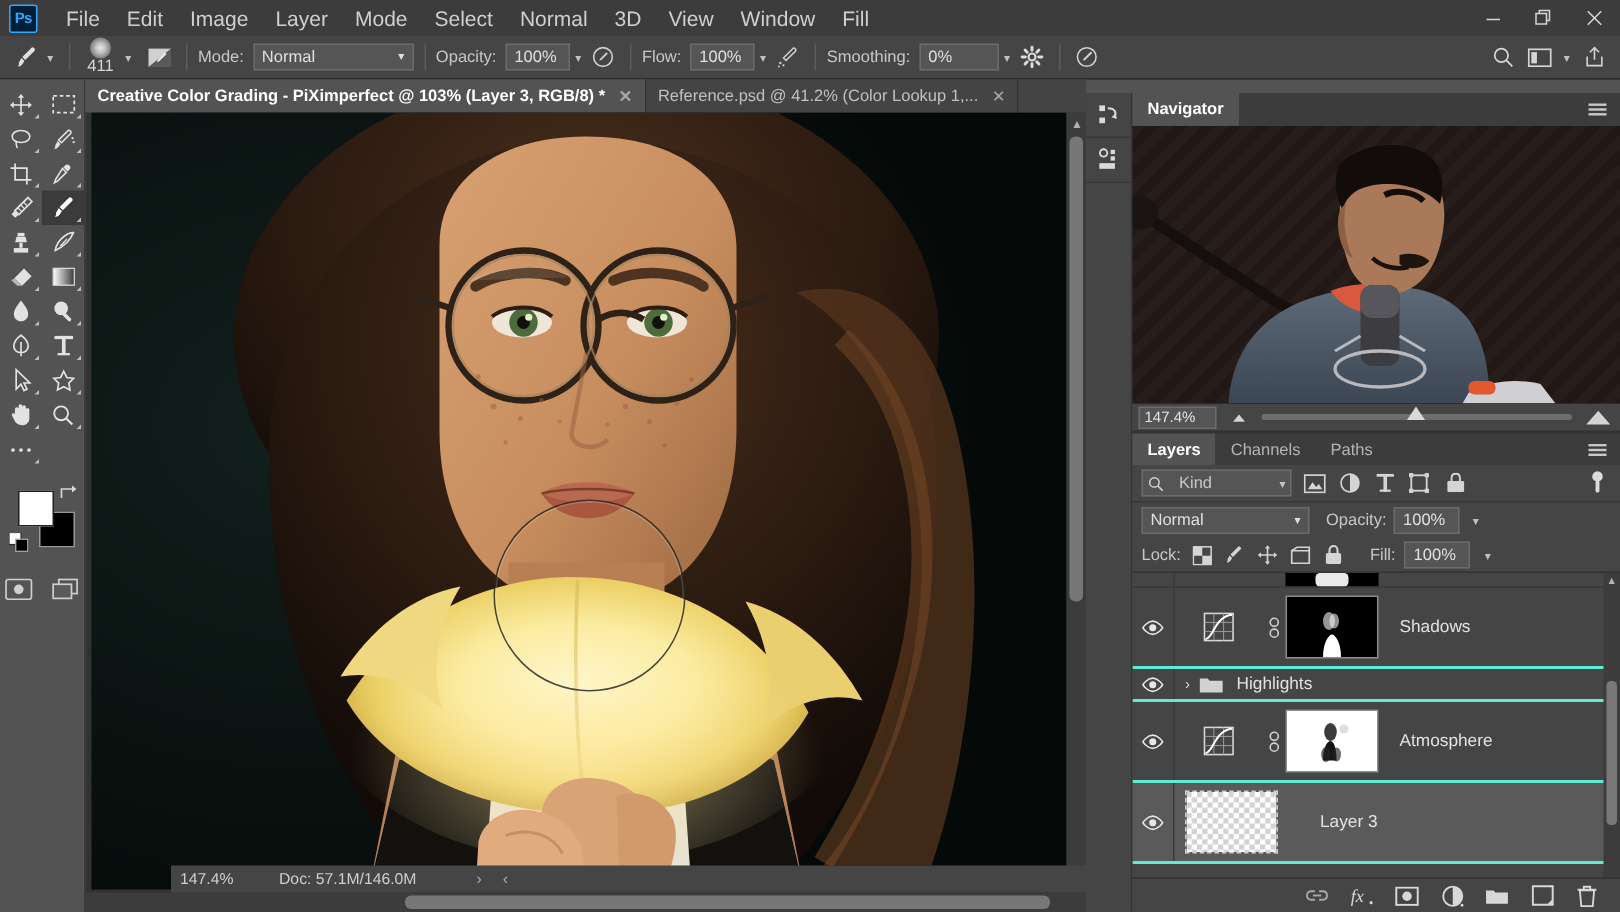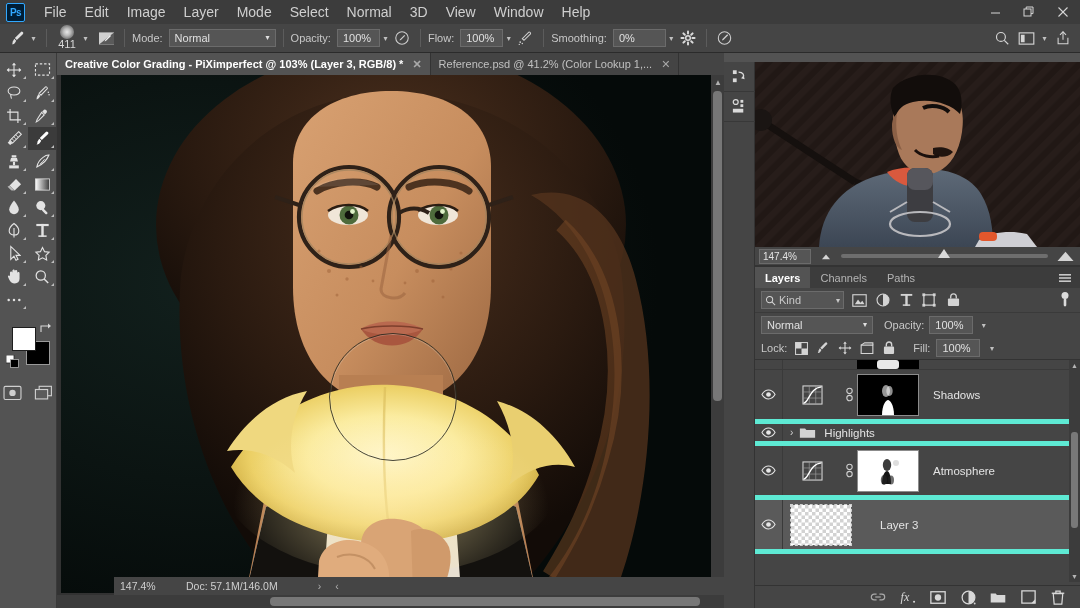--- a/index.html
+++ b/index.html
@@ -181,35 +181,35 @@
     border-left:6px solid transparent; border-right:6px solid transparent;
     border-bottom:9px solid #d9d9d9;
   }
 
   .layers-head { border-top:1px solid #333; }
   .filterrow {
     height:25px; display:flex; align-items:center; gap:6px; padding:0 6px;
     border-bottom:1px solid #3a3a3a;
   }
   .kindsel {
-    width:83px; height:18px; background:#555; border:1px solid #6b6b6b;
-    display:flex; align-items:center; padding:0 3px; gap:3px; font-size:11px;justify-content:flex-end;
+    width:100px; height:18px; background:#555; border:1px solid #6b6b6b;
+    display:flex; align-items:center; padding:0 3px; gap:10px; font-size:11px;justify-content:flex-end;
   }
   .blendrow {
     height:24px; display:flex; align-items:center; gap:5px; padding:0 6px;
   }
   .lockrow {
     height:23px; display:flex; align-items:center; gap:6px; padding:0 6px;
     border-bottom:1px solid #333;
   }
 
   .layerlist { position:relative; height:222px; overflow:hidden; background:#454545; }
   .layerrow {
     height:54px; display:flex; align-items:center;
-    border-bottom:5px solid #5eead4; position:relative;
+    border-bottom:2px solid #5eead4; position:relative;
   }
   .layerrow.selected { background:#5a5a5a; }
   .layerrow.group { height:22px; }
   .eyecol {
     width:28px; height:100%; display:flex; align-items:center; justify-content:center;
     border-right:1px solid #3a3a3a;
   }
   .fxcol { width:58px; display:flex; align-items:center; justify-content:center; }
   .linkcol { width:16px; display:flex; align-items:center; justify-content:center; color:#cdcdcd; }
   .maskthumb { width:62px; height:42px; border:1px solid #8c8c8c; }
@@ -242,21 +242,21 @@
     <div class="menu-item">File</div>
     <div class="menu-item">Edit</div>
     <div class="menu-item">Image</div>
     <div class="menu-item">Layer</div>
     <div class="menu-item">Mode</div>
     <div class="menu-item">Select</div>
     <div class="menu-item">Normal</div>
     <div class="menu-item">3D</div>
     <div class="menu-item">View</div>
     <div class="menu-item">Window</div>
-    <div class="menu-item">Help</div>
+    <div class="menu-item">Fill</div>
     <div class="win-ctrls">
       <div class="win-btn">
         <svg width="11" height="11" viewBox="0 0 11 11">
             <line x1="1" y1="6" x2="10" y2="6" stroke="#d5d5d5" stroke-width="1"></line>
           </svg>
       </div>
       <div class="win-btn">
         <svg width="12" height="12" viewBox="0 0 12 12">
             <rect x="1" y="3" width="7" height="7" fill="none" stroke="#d5d5d5" stroke-width="1"></rect>
             <polyline points="3.2,3 3.2,1 10,1 10,7.6 8,7.6" fill="none" stroke="#d5d5d5" stroke-width="1"></polyline>
@@ -754,20 +754,32 @@
         <circle cx="5" cy="4.2" r="2.6" fill="none" stroke="#dadada" stroke-width="1.3"></circle>
         <rect x="10" y="2" width="3" height="3" fill="#dadada"></rect>
         <rect x="10" y="6.6" width="3" height="3" fill="#dadada"></rect>
         <rect x="2" y="11.4" width="11" height="4" fill="#dadada"></rect>
       </svg>
     </div>
   </div>
 
   <div class="panels">
 
+    <div class="panel-tabrow">
+      <div class="ptab active">Navigator</div>
+      <div class="pmenu">
+        <svg width="14" height="12" viewBox="0 0 14 12">
+            <g fill="#c8c8c8">
+              <rect x="1" y="2" width="12" height="1.6"></rect>
+              <rect x="1" y="5.2" width="12" height="1.6"></rect>
+              <rect x="1" y="8.4" width="12" height="1.6"></rect>
+            </g>
+          </svg>
+      </div>
+    </div>
 
     <div class="nav-thumb">
       <svg width="325" height="185" viewBox="0 0 325 185" preserveAspectRatio="none">
         <defs>
           <pattern id="acoustic" width="13" height="13" patternUnits="userSpaceOnUse" patternTransform="rotate(45)">
             <rect width="13" height="13" fill="#241b18"></rect>
             <rect width="6.5" height="13" fill="#2e2320"></rect>
           </pattern>
           <linearGradient id="hoodie" x1="0" y1="0" x2="0" y2="1">
             <stop offset="0%" stop-color="#5e6a78"></stop>

